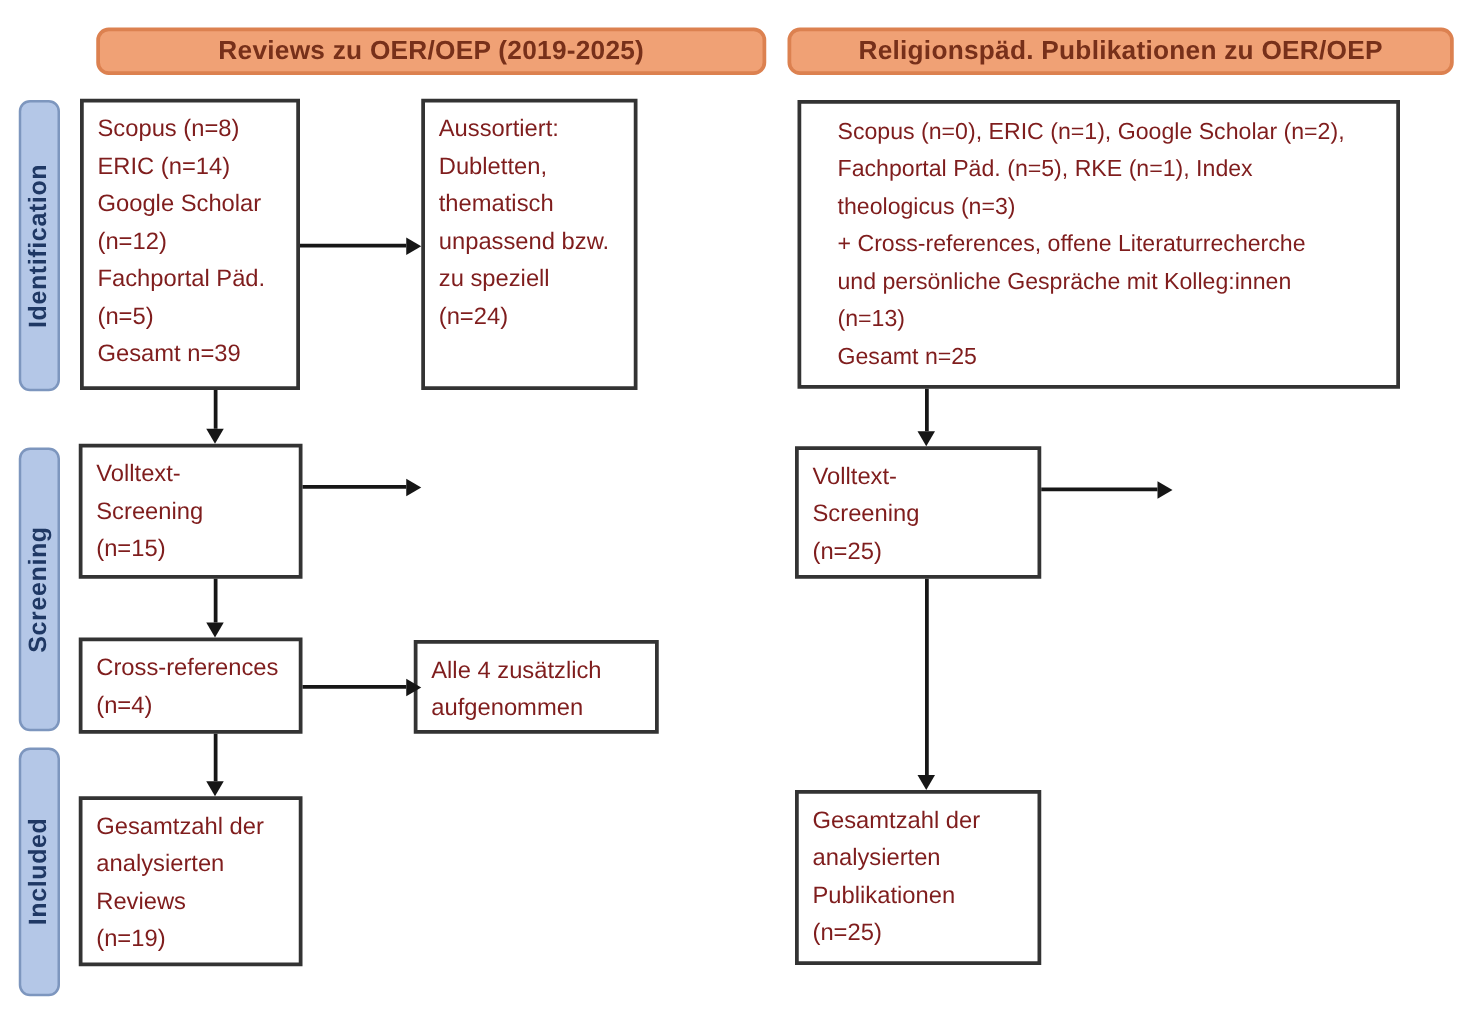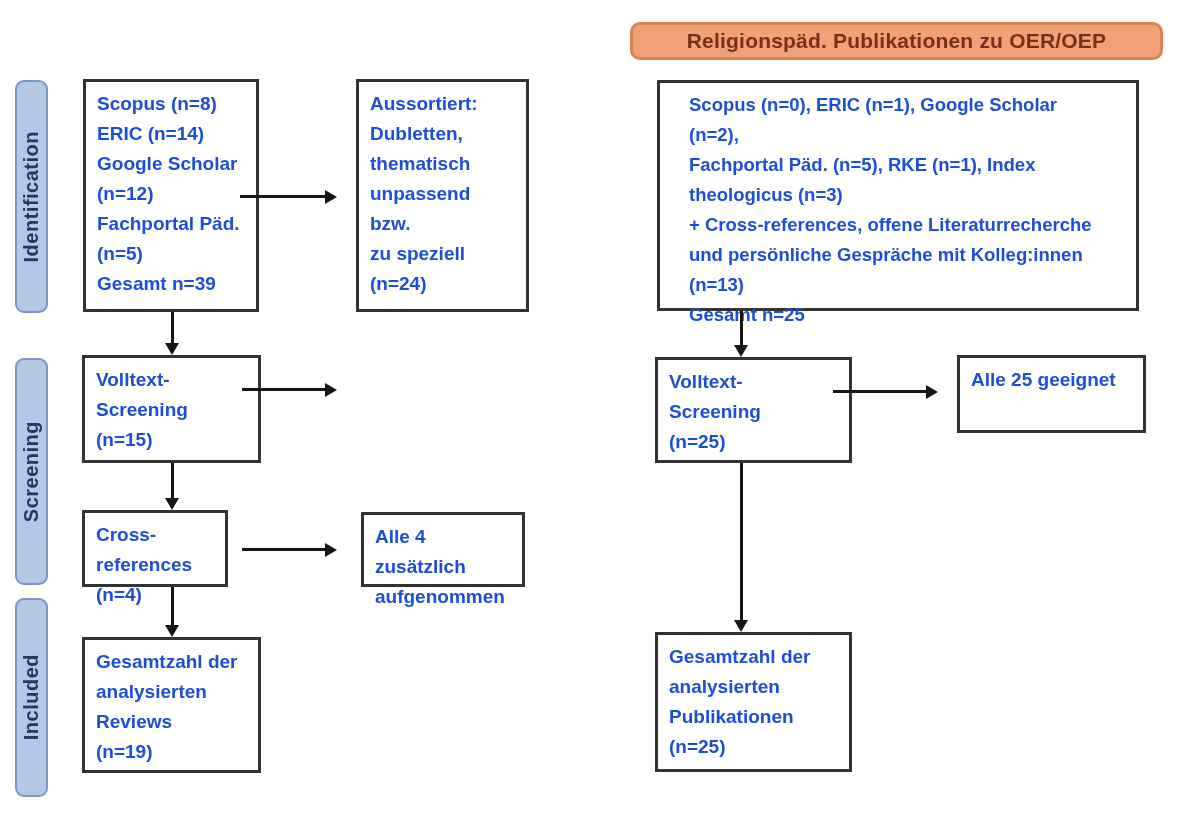--- a/index.html
+++ b/index.html
@@ -19,40 +19,40 @@
   }
   .phase-tab span{
     writing-mode:vertical-rl;transform:rotate(180deg);
     color:#1F3864;font-size:20px;font-weight:700;letter-spacing:.5px;
     white-space:nowrap;
   }
 
   .box{
     position:absolute;background:#ffffff;border:3px solid #333333;
     box-sizing:border-box;padding:7px 11px;
-    color:#1d4ed8;font-size:19px;line-height:30px;font-weight:700;
+    color:#7f1d1d;font-size:19px;line-height:30px;font-weight:400;
     white-space:pre-line;
-    margin-left:19px;
   }
   .box.small-text{font-size:18.5px;line-height:30px;padding:7px 29px;}
 
   .vline{position:absolute;width:3px;background:#161616;}
   .hline{position:absolute;height:3px;background:#161616;}
   .head-down{position:absolute;width:0;height:0;
     border-left:7px solid transparent;border-right:7px solid transparent;
     border-top:12px solid #161616;}
   .head-right{position:absolute;width:0;height:0;
     border-top:7px solid transparent;border-bottom:7px solid transparent;
     border-left:12px solid #161616;}
 </style>
 </head>
 <body>
 
 <div id="stage">
 
+  <div class="col-header" style="left:77px;top:22px;width:536px;height:38px;">Reviews zu OER/OEP (2019-2025)</div>
   <div class="col-header" style="left:630px;top:22px;width:533px;height:38px;">Religionspäd. Publikationen zu OER/OEP</div>
 
   <div class="phase-tab" style="left:15px;top:80px;width:33px;height:233px;">
     <span>Identification</span>
   </div>
   <div class="phase-tab" style="left:15px;top:358px;width:33px;height:227px;">
     <span>Screening</span>
   </div>
   <div class="phase-tab" style="left:15px;top:598px;width:33px;height:199px;">
     <span>Included</span>
@@ -67,40 +67,39 @@
 Gesamt n=39</div>
   <div class="box" style="left:337px;top:79px;width:173px;height:233px;">Aussortiert:
 Dubletten,
 thematisch
 unpassend bzw.
 zu speziell
 (n=24)</div>
   <div class="box" style="left:63px;top:355px;width:179px;height:108px;">Volltext-
 Screening
 (n=15)</div>
-  <div class="box" style="left:63px;top:510px;width:146px;height:77px;">Cross-references
+  <div class="box" style="left:63px;top:510px;width:179px;height:77px;">Cross-references
 (n=4)</div>
-  <div class="box" style="left:342px;top:512px;width:164px;height:75px;">Alle 4 zusätzlich
+  <div class="box" style="left:331px;top:512px;width:196px;height:75px;">Alle 4 zusätzlich
 aufgenommen</div>
   <div class="box" style="left:63px;top:637px;width:179px;height:136px;">Gesamtzahl der
 analysierten
 Reviews
 (n=19)</div>
 
   <div class="box small-text" style="left:638px;top:80px;width:482px;height:231px;">Scopus (n=0), ERIC (n=1), Google Scholar (n=2),
 Fachportal Päd. (n=5), RKE (n=1), Index
 theologicus (n=3)
 + Cross-references, offene Literaturrecherche
 und persönliche Gespräche mit Kolleg:innen
 (n=13)
 Gesamt n=25</div>
   <div class="box" style="left:636px;top:357px;width:197px;height:106px;">Volltext-
 Screening
 (n=25)</div>
-  <div class="box" style="left:938px;top:355px;width:189px;height:78px;">Alle 25 geeignet</div>
   <div class="box" style="left:636px;top:632px;width:197px;height:140px;">Gesamtzahl der
 analysierten
 Publikationen
 (n=25)</div>
 
   <div>
     <div class="vline" style="left:171px;top:312px;height:31px;"></div>
     <div class="head-down" style="left:165px;top:343px;"></div>
   </div>
   <div>

